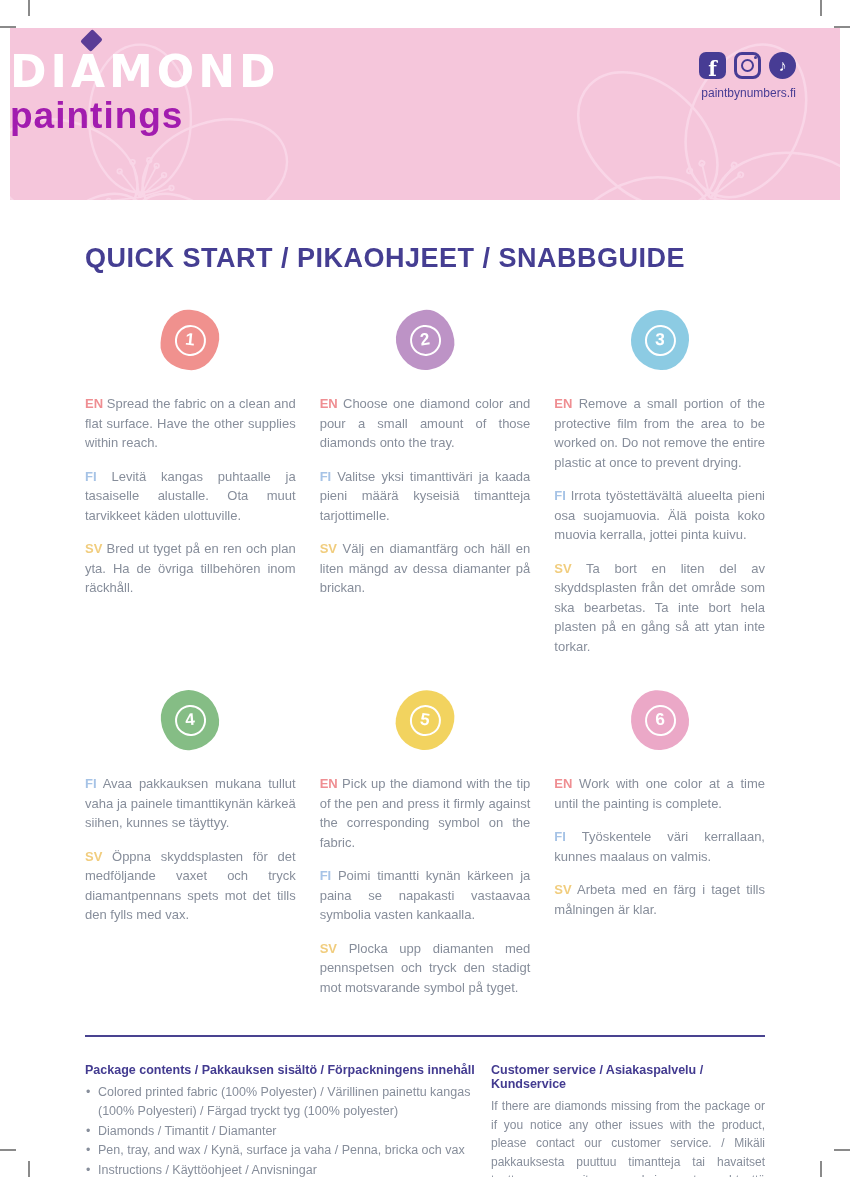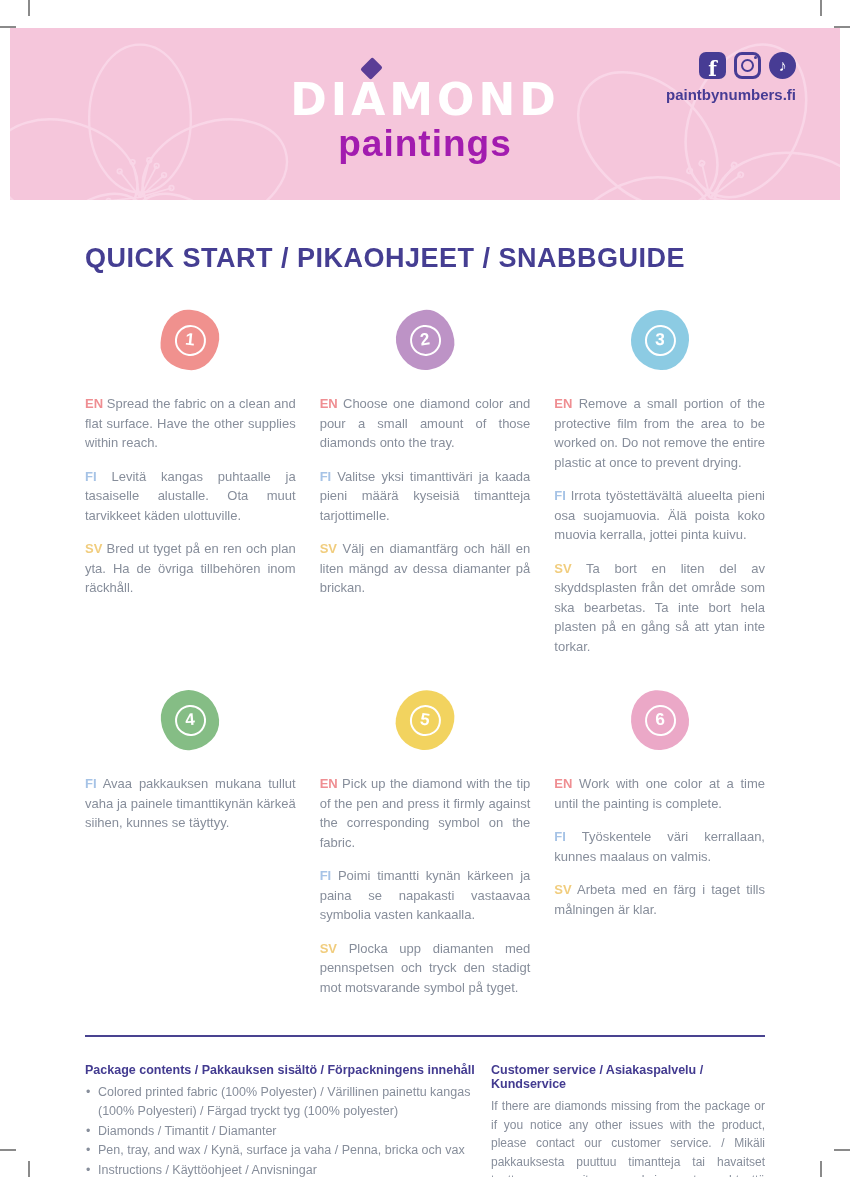--- a/index.html
+++ b/index.html
@@ -12,21 +12,21 @@
   .mark.h { height:2px; width:16px; }
   .mark.v { width:2px; height:16px; }
 
   
   .banner { position:absolute; left:10px; top:28px; width:830px; height:172px;
             background:#f5c6db; overflow:hidden; }
   .flower { position:absolute; opacity:.75; }
   .flower-left  { left:-55px; top:-25px; width:370px; height:370px; }
   .flower-right { right:-70px; top:-45px; width:400px; height:400px; }
 
-  .logo { position:absolute; left:0; right:0; top:22px; text-align:center;margin-top:28px; }
+  .logo { position:absolute; left:0; right:0; top:22px; text-align:left; }
   .logo-word { position:relative; display:inline-block;
                font-family:"DejaVu Sans", sans-serif; font-weight:800;
                font-size:44px; letter-spacing:4px; color:#ffffff; line-height:1; }
   .logo-diamond { position:absolute; top:-17px; left:74px; width:15px; height:15px;
                   background:#5b3d96; transform:rotate(45deg) scaleY(1.15); border-radius:2px; }
   .logo-sub { margin-top:2px; font-size:37px; font-weight:700; color:#a21caf;
               letter-spacing:1px; line-height:1.1; }
 
   .social { position:absolute; top:24px; right:44px; text-align:right; }
   .social-icons { display:flex; gap:8px; justify-content:flex-end; }
@@ -34,21 +34,21 @@
   .fb { background:#473c94; border-radius:7px; color:#fff; font-weight:bold;
         font-size:20px; display:flex; align-items:flex-end; justify-content:center;
         overflow:hidden; font-family:"DejaVu Serif", serif; line-height:.95; }
   .ig { border:3px solid #473c94; border-radius:8px; }
   .ig::before { content:""; position:absolute; left:50%; top:50%; width:9px; height:9px;
                 margin:-6.5px 0 0 -6.5px; border:2.5px solid #473c94; border-radius:50%; }
   .ig::after { content:""; position:absolute; right:1px; top:1px; width:3px; height:3px;
                background:#473c94; border-radius:50%; }
   .tk { background:#473c94; border-radius:50%; color:#fff; font-size:16px; font-weight:bold;
         display:flex; align-items:center; justify-content:center; }
-  .site { margin-top:7px; font-size:15px; font-weight:bold; color:#473c94; }
+  .site { margin-top:7px; font-size:12px; font-weight:normal; color:#473c94; }
 
   
   .content { position:absolute; left:85px; top:200px; width:680px; }
   .title { margin-top:43px; text-align:left; font-size:27px; font-weight:800;
            letter-spacing:.5px; color:#453e92; white-space:nowrap; }
 
   .steps-grid { display:grid; grid-template-columns:repeat(3,1fr); column-gap:24px; }
   .row-1 { margin-top:36px; }
   .row-2 { margin-top:34px; }
 
@@ -204,20 +204,21 @@
     </div>
 
     <div class="steps-grid row-2">
       <div class="step">
         <div class="blob-wrap">
             <div class="blob b4" style="background: rgb(133, 189, 133);">
               <span class="blob-num">4</span>
             </div>
           </div>
         <p class="step-text"><span class="lang-label lang-fi">FI</span> <span>Avaa pakkauksen mukana tullut vaha ja painele timanttikynän kärkeä siihen, kunnes se täyttyy.</span></p>
+        <p class="step-text"><span class="lang-label lang-sv">SV</span> <span>Öppna skyddsplasten för det medföljande vaxet och tryck diamantpennans spets mot det tills den fylls med vax.</span></p>
       </div>
       <div class="step">
         <div class="blob-wrap">
             <div class="blob b5" style="background: rgb(242, 211, 95);">
               <span class="blob-num">5</span>
             </div>
           </div>
         <p class="step-text"><span class="lang-label lang-en">EN</span> <span>Pick up the diamond with the tip of the pen and press it firmly against the corresponding symbol on the fabric.</span></p>
         <p class="step-text"><span class="lang-label lang-fi">FI</span> <span>Poimi timantti kynän kärkeen ja paina se napakasti vastaavaa symbolia vasten kankaalla.</span></p>
         <p class="step-text"><span class="lang-label lang-sv">SV</span> <span>Plocka upp diamanten med pennspetsen och tryck den stadigt mot motsvarande symbol på tyget.</span></p>

